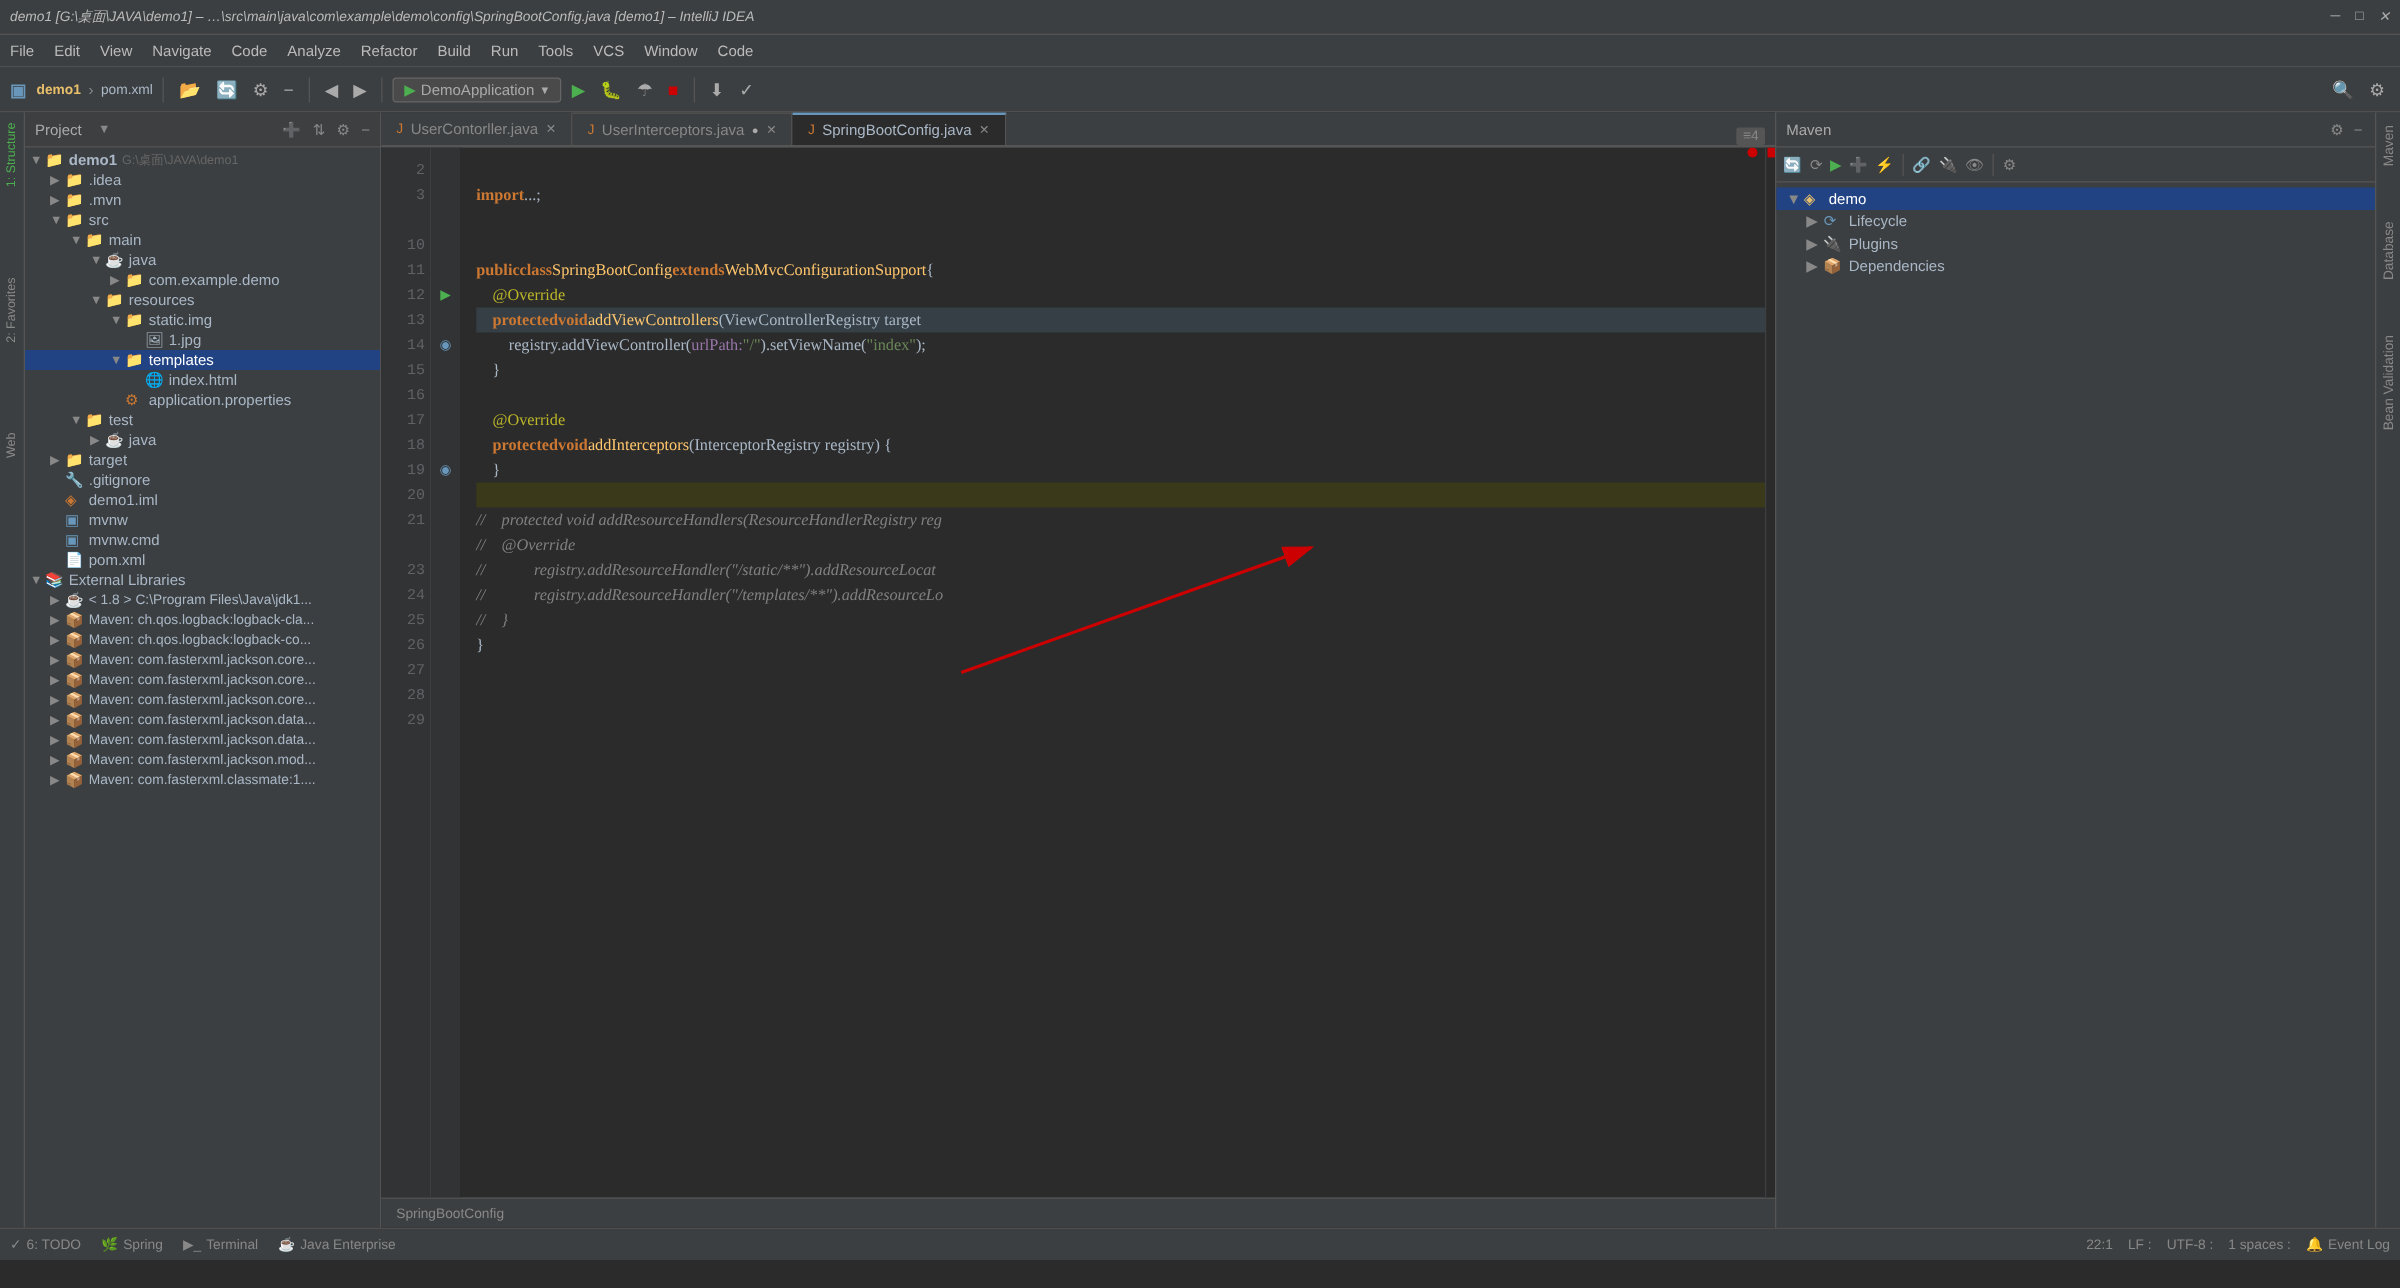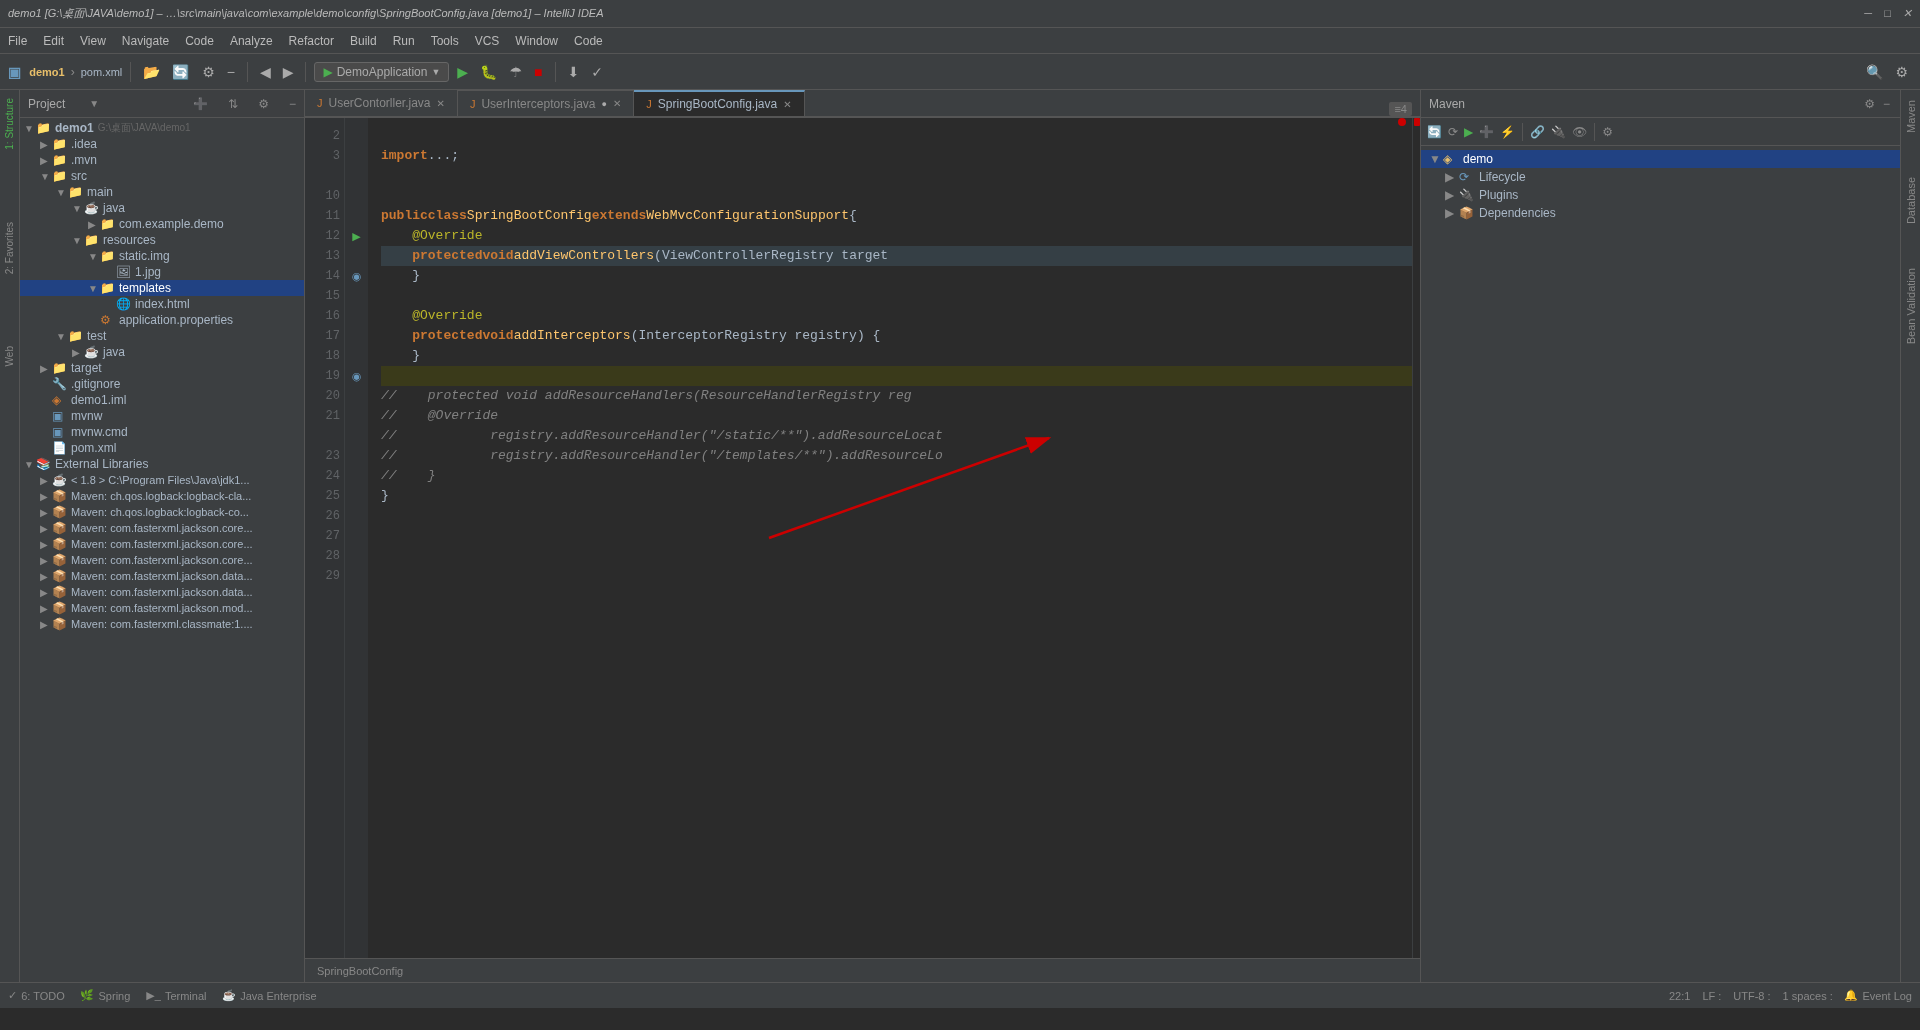--- a/index.html
+++ b/index.html
@@ -21,21 +21,21 @@
 
     
     #main { display: flex; height: calc(1030px - 28px - 26px - 36px - 22px - 26px); }
 
     
     #left-strip { width: 20px; background: #3c3f41; border-right: 1px solid #555; display: flex; flex-direction: column; align-items: center; padding-top: 4px; gap: 4px; }
     .strip-icon { color: #888; font-size: 10px; writing-mode: vertical-rl; transform: rotate(180deg); cursor: pointer; padding: 4px 2px; }
 
     
     #project-panel { width: 285px; background: #3c3f41; border-right: 1px solid #555; display: flex; flex-direction: column; }
-    #project-header { background: #3d3f41; height: 28px; display: flex; align-items: center; padding: 0 8px; gap: 20px; border-bottom: 1px solid #555; }
+    #project-header { background: #3d3f41; height: 28px; display: flex; align-items: center; padding: 0 8px; gap: 9px; border-bottom: 1px solid #555; }
     .project-header-btn { background: transparent; border: none; color: #888; cursor: pointer; font-size: 12px; }
     #project-tree { flex: 1; overflow-y: auto; padding: 2px 0; }
     .tree-item { display: flex; align-items: center; padding: 1px 0; cursor: pointer; user-select: none; white-space: nowrap; }
     .tree-item.selected { background: #214283; }
     .tree-indent { display: inline-block; width: 16px; flex-shrink: 0; }
     .tree-arrow { display: inline-block; width: 12px; flex-shrink: 0; color: #888; font-size: 10px; }
     .tree-icon { display: inline-block; width: 16px; flex-shrink: 0; font-size: 12px; margin-right: 3px; }
     .tree-label { font-size: 12px; color: #a9b7c6; }
     .folder-icon { color: #e8bf6a; }
     .xml-icon { color: #6a8759; }
@@ -43,21 +43,21 @@
     
     #editor-area { flex: 1; display: flex; flex-direction: column; background: #2b2b2b; }
     #tabs { background: #3c3f41; height: 28px; display: flex; align-items: flex-end; border-bottom: 2px solid #555; }
     .tab { height: 26px; padding: 0 12px; display: flex; align-items: center; gap: 6px; cursor: pointer; font-size: 12px; color: #888; border-right: 1px solid #555; background: #3c3f41; }
     .tab.active { background: #2b2b2b; color: #a9b7c6; border-top: 2px solid #6897bb; }
     .tab-close { color: #888; font-size: 10px; }
 
     
     #code-editor { flex: 1; display: flex; overflow: hidden; position: relative; }
     #line-numbers { width: 40px; background: #313335; padding: 8px 4px; text-align: right; color: #606366; font-size: 13px; font-family: 'Courier New', monospace; line-height: 20px; border-right: 1px solid #3c3f41; user-select: none; overflow: hidden; }
-    #code-content { flex: 1; padding: 8px 0 8px 12px; overflow: auto; font-family: Liberation Mono, monospace; font-size: 13px; line-height: 20px; position: relative; text-align: right; }
+    #code-content { flex: 1; padding: 8px 0 8px 12px; overflow: auto; font-family: Liberation Serif, serif; font-size: 13px; line-height: 20px; position: relative; text-align: right; }
     .code-line { white-space: pre; display: flex; align-items: center; min-height: 20px; }
     .code-line.highlighted { background: #353f45; }
     .code-line.yellow-bg { background: #3a3a1a; }
     .kw { color: #cc7832; font-weight: bold; }
     .cls { color: #ffc66d; }
     .str { color: #6a8759; }
     .ann { color: #bbb529; }
     .comment { color: #808080; font-style: italic; }
     .method { color: #ffc66d; }
     .param { color: #a9b7c6; }
@@ -473,20 +473,21 @@
 
         <div style="position:absolute; top:0; right:6px; width:8px; height:8px; background:#cc0000; border-radius:50%; z-index:10;"></div>
 
         <div class="code-line">&nbsp;</div>
         <div class="code-line"><span class="kw">import</span> <span class="param">...;</span></div>
         <div class="code-line">&nbsp;</div>
         <div class="code-line">&nbsp;</div>
         <div class="code-line"><span class="kw">public</span> <span class="kw">class</span> <span class="cls">SpringBootConfig</span> <span class="kw">extends</span> <span class="cls">WebMvcConfigurationSupport</span> <span class="param">{</span></div>
         <div class="code-line">&nbsp;&nbsp;&nbsp;&nbsp;<span class="ann">@Override</span></div>
         <div class="code-line highlighted">&nbsp;&nbsp;&nbsp;&nbsp;<span class="kw">protected</span> <span class="kw">void</span> <span class="method">addViewControllers</span><span class="param">(ViewControllerRegistry target</span></div>
+        <div class="code-line">&nbsp;&nbsp;&nbsp;&nbsp;&nbsp;&nbsp;&nbsp;&nbsp;<span class="param">registry.addViewController(</span> <span style="color:#9876aa;">urlPath:</span> <span class="str">"/"</span><span class="param">).setViewName(</span><span class="str">"index"</span><span class="param">);</span></div>
         <div class="code-line">&nbsp;&nbsp;&nbsp;&nbsp;<span class="param">}</span></div>
         <div class="code-line">&nbsp;</div>
         <div class="code-line">&nbsp;&nbsp;&nbsp;&nbsp;<span class="ann">@Override</span></div>
         <div class="code-line">&nbsp;&nbsp;&nbsp;&nbsp;<span class="kw">protected</span> <span class="kw">void</span> <span class="method">addInterceptors</span><span class="param">(InterceptorRegistry registry) {</span></div>
         <div class="code-line">&nbsp;&nbsp;&nbsp;&nbsp;<span class="param">}</span></div>
         <div class="code-line yellow-bg">&nbsp;</div>
         <div class="code-line"><span class="comment">//&nbsp;&nbsp;&nbsp;&nbsp;protected void addResourceHandlers(ResourceHandlerRegistry reg</span></div>
         <div class="code-line"><span class="comment">//&nbsp;&nbsp;&nbsp;&nbsp;@Override</span></div>
         <div class="code-line"><span class="comment">//&nbsp;&nbsp;&nbsp;&nbsp;&nbsp;&nbsp;&nbsp;&nbsp;&nbsp;&nbsp;&nbsp;&nbsp;registry.addResourceHandler("/static/**").addResourceLocat</span></div>
         <div class="code-line"><span class="comment">//&nbsp;&nbsp;&nbsp;&nbsp;&nbsp;&nbsp;&nbsp;&nbsp;&nbsp;&nbsp;&nbsp;&nbsp;registry.addResourceHandler("/templates/**").addResourceLo</span></div>

